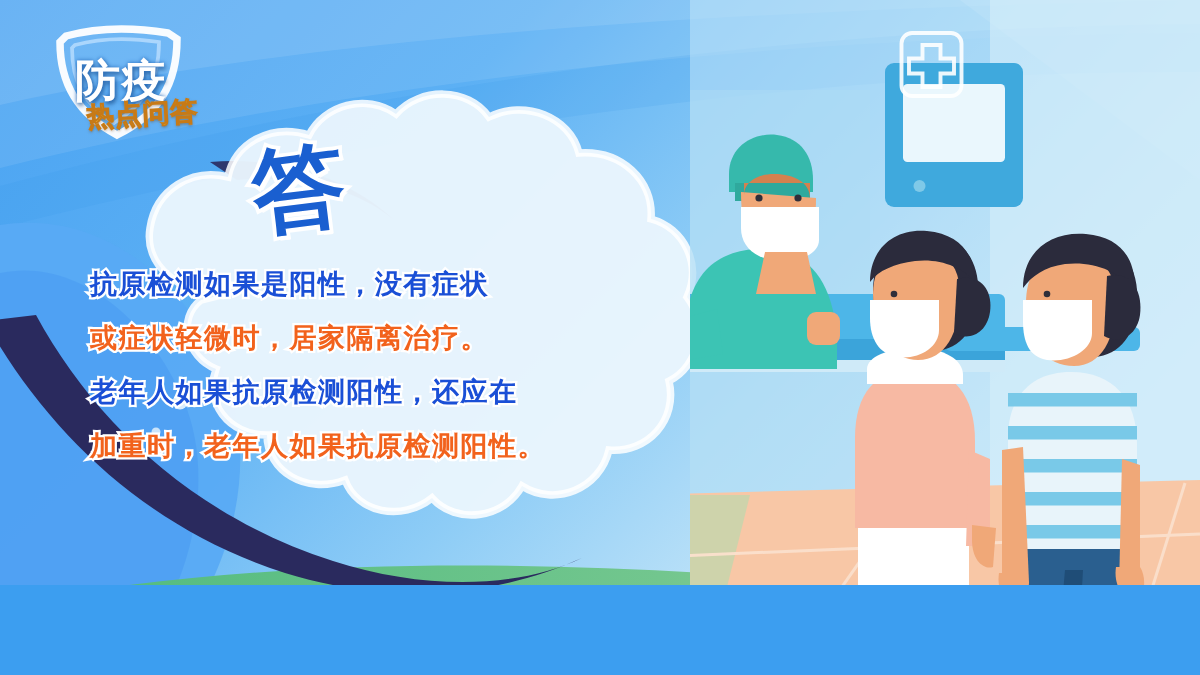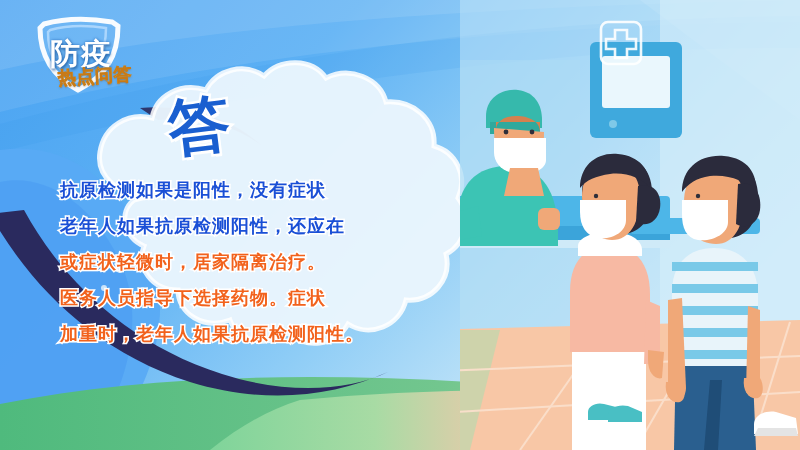--- a/index.html
+++ b/index.html
@@ -3,21 +3,21 @@
 <meta charset="utf-8">
 <style>
   * { margin:0; padding:0; box-sizing:border-box; }
   html,body { width:800px; height:450px; overflow:hidden; }
   body {
     font-family:"DejaVu Sans","Liberation Sans",sans-serif;
     background:#3c9ef0;
   }
   #stage {
     position:relative;
-    width:800px; height:450px;
+    width:800px; height:390px;
     overflow:hidden;
     background:linear-gradient(115deg,#4aa3f2 0%,#58acf5 32%,#79c2f7 58%,#a9dcf4 80%,#cfeaf8 100%);
   }
 
   
   .bg-svg { position:absolute; inset:0; width:800px; height:450px; }
 
   
   .logo {
     position:absolute; left:14px; top:14px;
@@ -170,23 +170,22 @@
       <path d="M36,16 C54,11 72,11 92,14 C92,40 82,56 62,68 C42,56 34,40 34,18 Z" fill="none" stroke="#bfe0ff" stroke-width="2.5" opacity="0.75"></path>
     </svg>
     <div class="logo-main">防疫</div>
     <div class="logo-sub">热点问答</div>
   </div>
 
   <div class="answer-char">答</div>
 
   <div class="bubble-text">
     <div class="ln blue">抗原检测如果是阳性，没有症状</div>
+    <div class="ln orange">或症状轻微时，居家隔离治疗。</div>
     <div class="ln blue">老年人如果抗原检测阳性，还应在</div>
-    <div class="ln orange">或症状轻微时，居家隔离治疗。</div>
-    <div class="ln orange">医务人员指导下选择药物。症状</div>
     <div class="ln orange">加重时，老年人如果抗原检测阳性。</div>
   </div>
 
   <div class="cross-icon">
     <svg viewBox="0 0 58 56">
       <rect x="9" y="6" width="40" height="42" rx="7" ry="7" fill="none" stroke="#ffffff" stroke-width="2.6" opacity="0.9"></rect>
       <path d="M23,14 L35,14 L35,23 L44,23 L44,33 L35,33 L35,42 L23,42 L23,33 L14,33 L14,23 L23,23 Z" fill="none" stroke="#ffffff" stroke-width="2.6" opacity="0.9"></path>
     </svg>
   </div>
 

